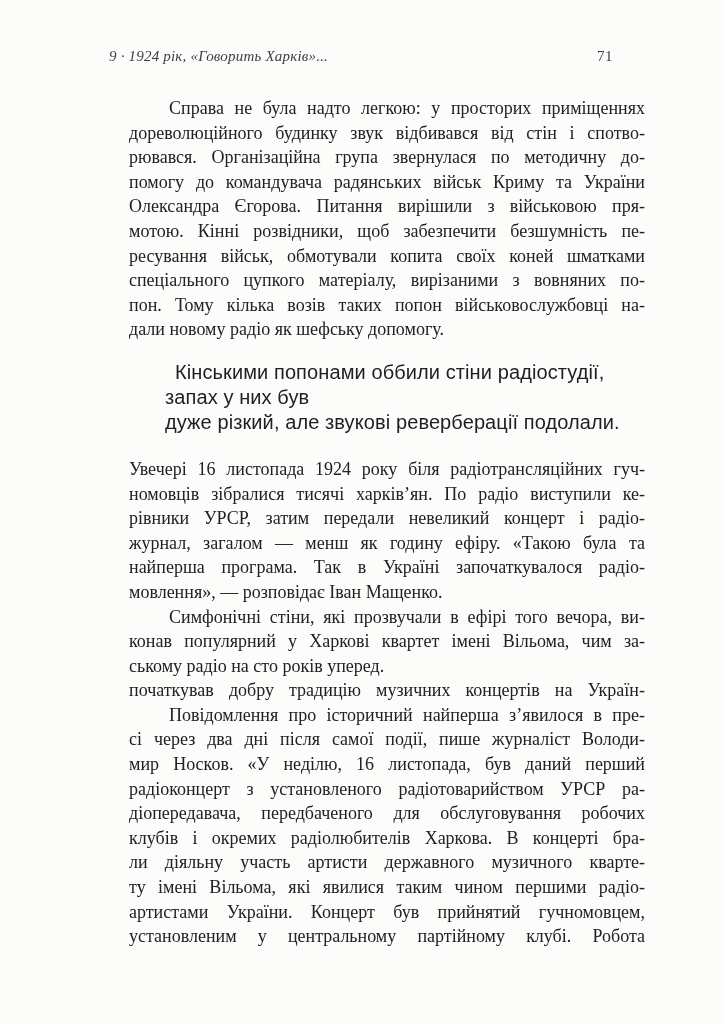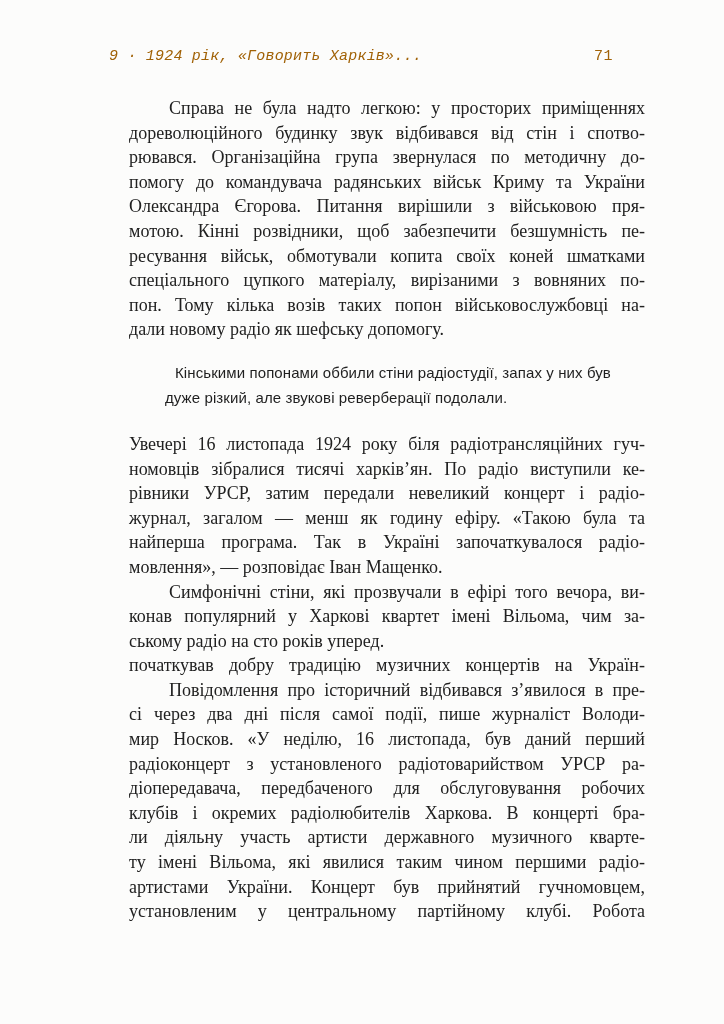--- a/index.html
+++ b/index.html
@@ -19,23 +19,23 @@
     color: #212121;
   }
   .running-header {
     position: absolute;
     top: 48px;
     left: 97px;
     width: 516px;
     display: flex;
     justify-content: space-between;
     align-items: baseline;
-    font-family: Liberation Mono, monospace;
+    font-family: Liberation Serif, serif;
     font-size: 15px;
-    color: #a16207;
+    color: #404040;
   }
   .running-header .title {
     font-style: italic;
     padding-left: 12px;
     letter-spacing: 0.2px;
   }
   .running-header .pagenum {
     font-style: normal;
     letter-spacing: 0.5px;
   }
@@ -60,21 +60,21 @@
   }
   .para .line-last {
     text-align-last: left;
   }
   .line-indent {
     text-indent: 40px;
   }
   .quote {
     margin: 18px 0 22px 36px;
     font-family: "Liberation Sans", sans-serif;
-    font-size: 15px;
+    font-size: 20px;
     line-height: 25px;
     color: #1f1f1f;
     letter-spacing: 0.1px;
   }
   .quote .line {
     text-align: left;
   }
   .quote .line:first-child {
     text-indent: 10px;
   }
@@ -114,21 +114,21 @@
         <div class="line line-just">найперша програма. Так в Україні започаткувалося радіо-</div>
         <div class="line line-last">мовлення», — розповідає Іван Мащенко.</div>
       </div>
       <div class="para">
         <div class="line line-just line-indent">Симфонічні стіни, які прозвучали в ефірі того вечора, ви-</div>
         <div class="line line-just">конав популярний у Харкові квартет імені Вільома, чим за-</div>
         <div class="line line-last">ському радіо на сто років уперед.</div>
         <div class="line line-just">початкував добру традицію музичних концертів на Україн-</div>
       </div>
       <div class="para">
-        <div class="line line-just line-indent">Повідомлення про історичний відбивався з’явилося в пре-</div>
+        <div class="line line-just line-indent">Повідомлення про історичний найперша з’явилося в пре-</div>
         <div class="line line-just">сі через два дні після самої події, пише журналіст Володи-</div>
         <div class="line line-just">мир Носков. «У неділю, 16 листопада, був даний перший</div>
         <div class="line line-just">радіоконцерт з установленого радіотоварийством УРСР ра-</div>
         <div class="line line-just">діопередавача, передбаченого для обслуговування робочих</div>
         <div class="line line-just">клубів і окремих радіолюбителів Харкова. В концерті бра-</div>
         <div class="line line-just">ли діяльну участь артисти державного музичного кварте-</div>
         <div class="line line-just">ту імені Вільома, які явилися таким чином першими радіо-</div>
         <div class="line line-just">артистами України. Концерт був прийнятий гучномовцем,</div>
         <div class="line line-just">установленим у центральному партійному клубі. Робота</div>
       </div>

